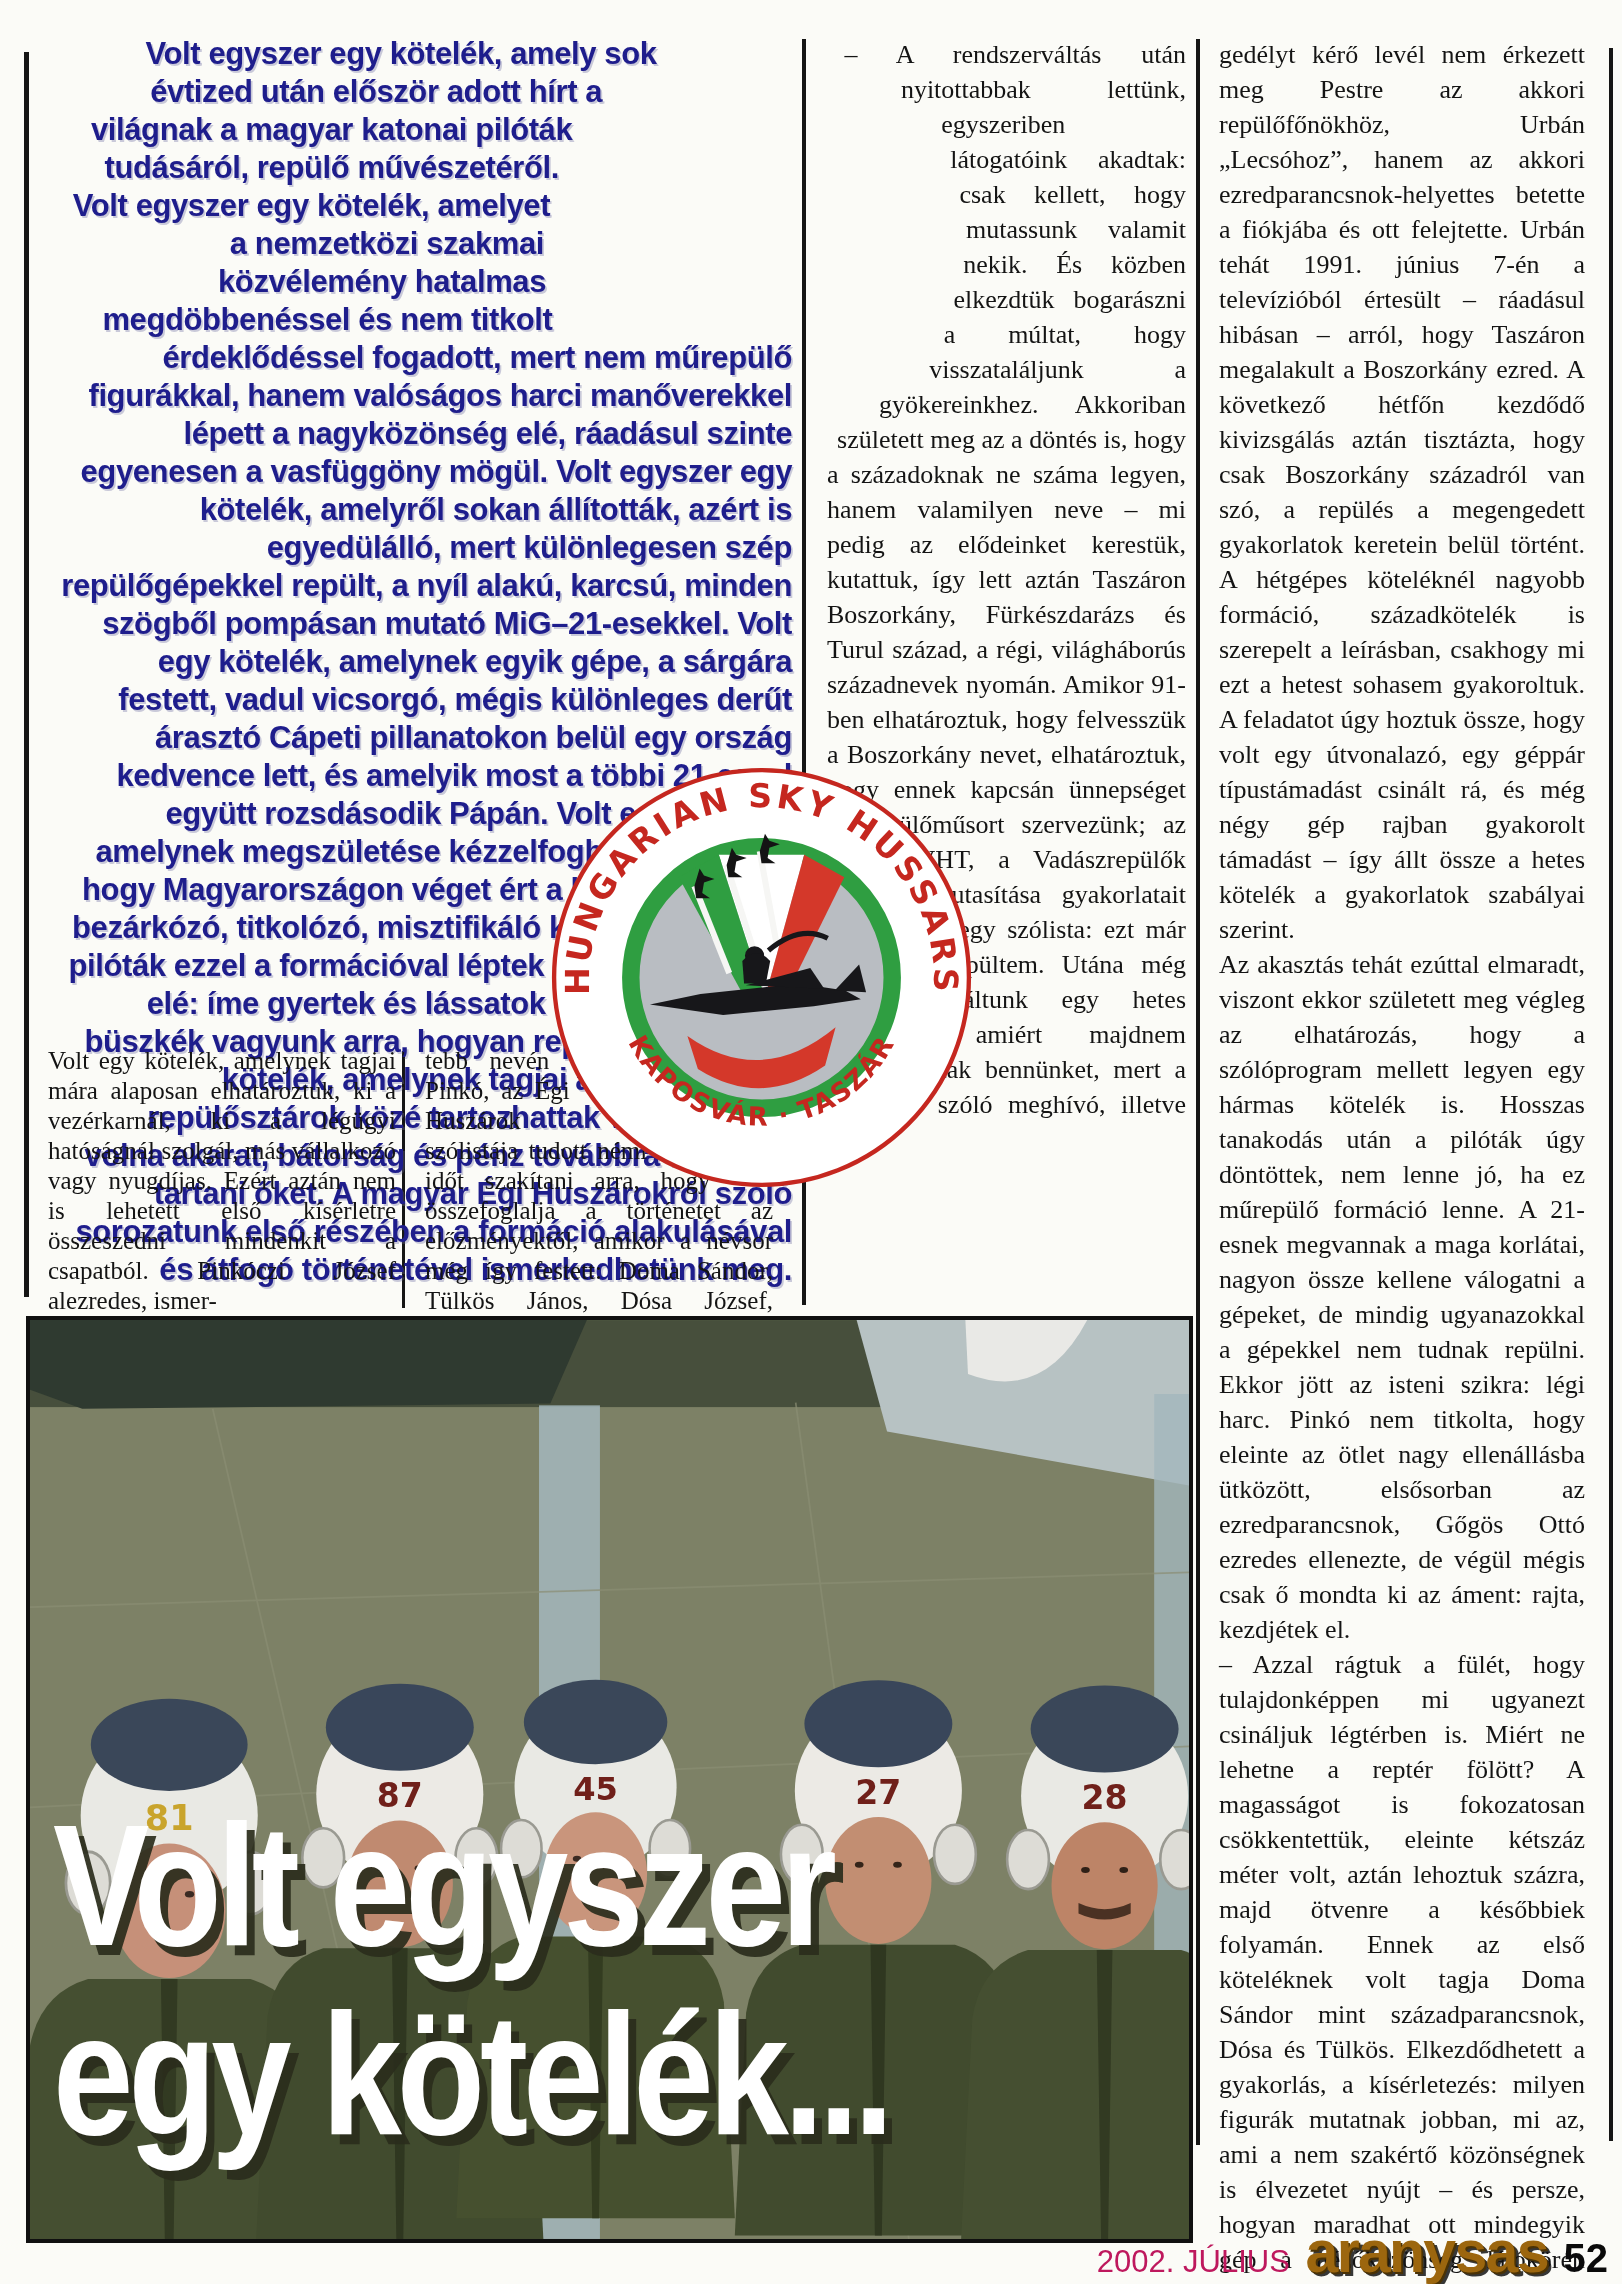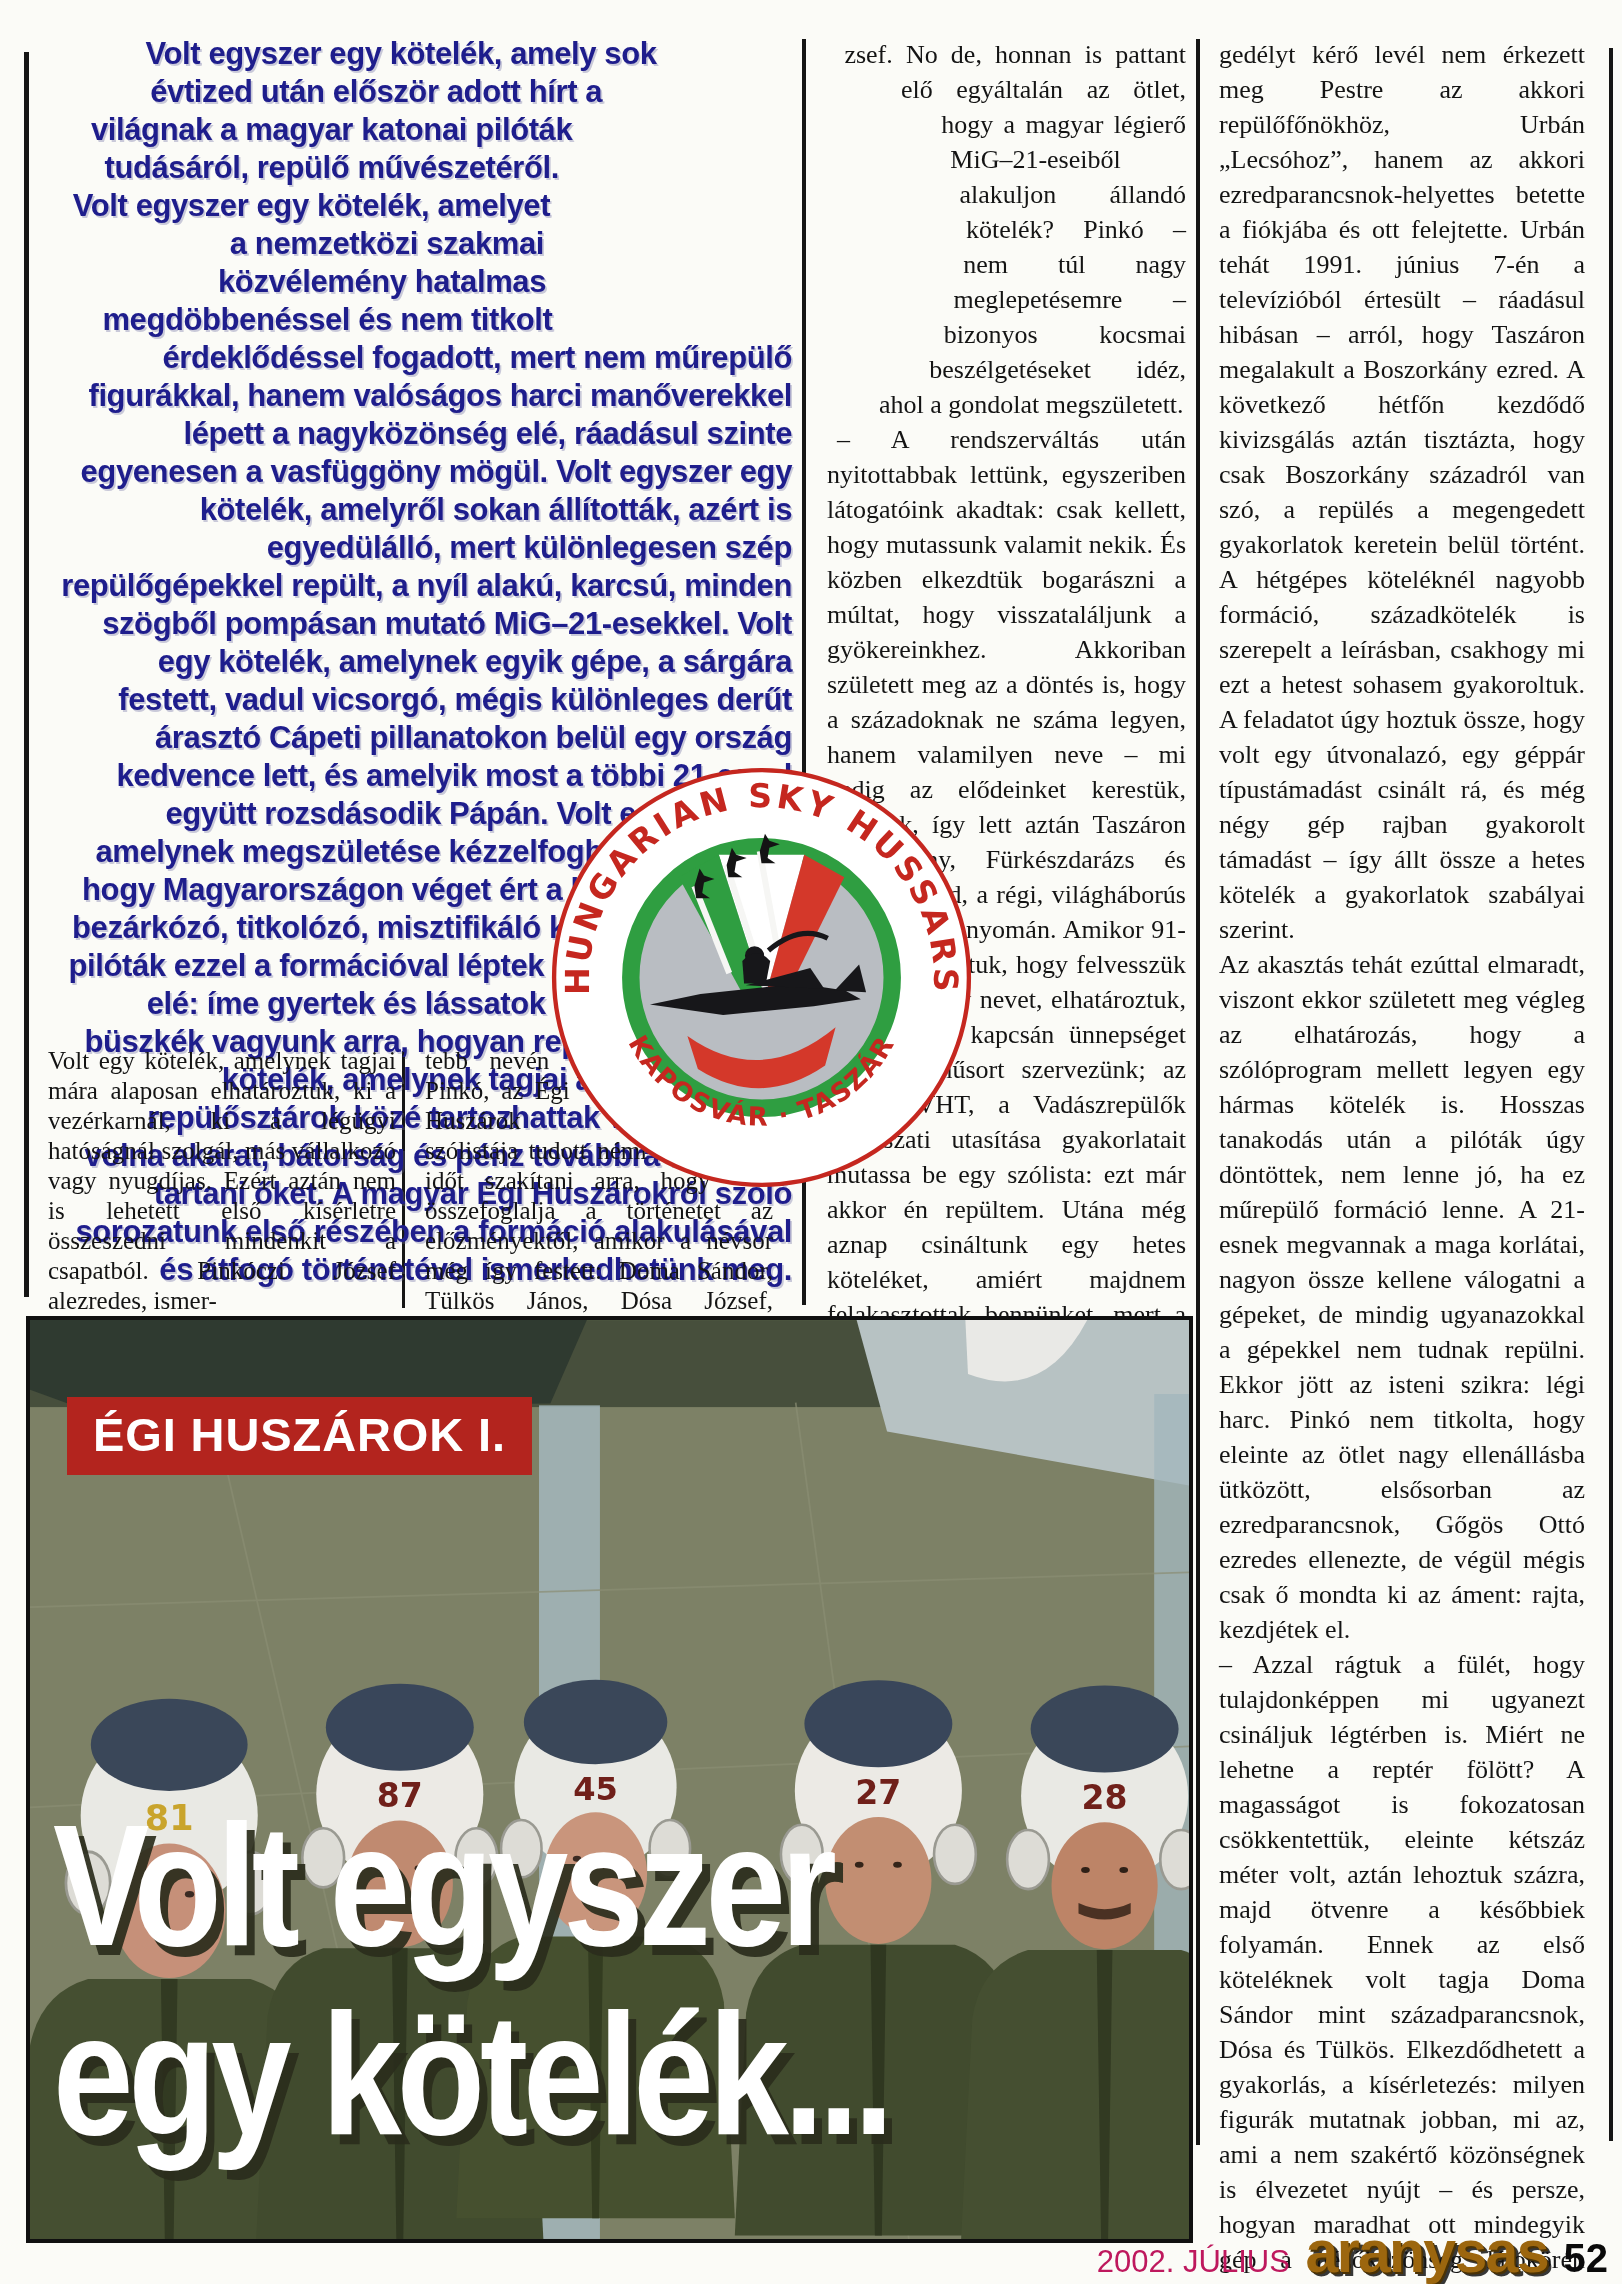--- a/index.html
+++ b/index.html
@@ -82,21 +82,20 @@
     <p>Volt egy kötelék, amelynek tagjai mára alaposan elhatároztuk, ki a vezérkarnál, ki a légügyi hatóságnál szolgál, más vállalkozó vagy nyugdíjas. Ezért aztán nem is lehetett első kísérletre összeszedni mindenkit a csapatból. Pinkóczi József alezredes, ismer-</p>
   </div>
 
   <div class="bodycol col2">
     <div class="col2-hole"></div>
     <p>tebb nevén Pinkó, az Égi Huszárok szólistája tudott némi időt szakítani arra, hogy összefoglalja a történetet az előzményektől, amikor a névsor még így festett: Doma Sándor, Tülkös János, Dósa József, Pinkóczi Jó-</p>
   </div>
 
   <div class="bodycol col3">
     <div class="col3-hole"></div>
-    <p>zsef. No de, honnan is pattant elő egyáltalán az ötlet, hogy a magyar légierő MiG–21-eseiből alakuljon állandó kötelék? Pinkó – nem túl nagy meglepetésemre – bizonyos kocsmai beszélgetéseket idéz, ahol a gondolat megszületett.</p>
     <p>– A rendszerváltás után nyitottabbak lettünk, egyszeriben látogatóink akadtak: csak kellett, hogy mutassunk valamit nekik. És közben elkezdtük bogarászni a múltat, hogy visszataláljunk a gyökereinkhez. Akkoriban született meg az a döntés is, hogy a századoknak ne száma legyen, hanem valamilyen neve – mi pedig az elődeinket kerestük, kutattuk, így lett aztán Taszáron Boszorkány, Fürkészdarázs és Turul század, a régi, világháborús századnevek nyomán. Amikor 91-ben elhatároztuk, hogy felvesszük a Boszorkány nevet, elhatároztuk, hogy ennek kapcsán ünnepséget és repülőműsort szervezünk; az akkori VHT, a Vadászrepülők harcászati utasítása gyakorlatait mutassa be egy szólista: ezt már akkor én repültem. Utána még aznap csináltunk egy hetes köteléket, amiért majdnem felakasztottak bennünket, mert a repülésre szóló meghívó, illetve en-</p>
   </div>
 
   <div class="bodycol col4">
     <p>gedélyt kérő levél nem érkezett meg Pestre az akkori repülőfőnökhöz, Urbán „Lecsóhoz”, hanem az akkori ezredparancsnok-helyettes betette a fiókjába és ott felejtette. Urbán tehát 1991. június 7-én a televízióból értesült – ráadásul hibásan – arról, hogy Taszáron megalakult a Boszorkány ezred. A következő hétfőn kezdődő kivizsgálás aztán tisztázta, hogy csak Boszorkány századról van szó, a repülés a megengedett gyakorlatok keretein belül történt. A hétgépes köteléknél nagyobb formáció, századkötelék is szerepelt a leírásban, csakhogy mi ezt a hetest sohasem gyakoroltuk. A feladatot úgy hoztuk össze, hogy volt egy útvonalazó, egy géppár típustámadást csinált rá, és még négy gép rajban gyakorolt támadást – így állt össze a hetes kötelék a gyakorlatok szabályai szerint.</p>
     <p>Az akasztás tehát ezúttal elmaradt, viszont ekkor született meg végleg az elhatározás, hogy a szólóprogram mellett legyen egy hármas kötelék is. Hosszas tanakodás után a pilóták úgy döntöttek, nem lenne jó, ha ez műrepülő formáció lenne. A 21-esnek megvannak a maga korlátai, nagyon össze kellene válogatni a gépeket, de mindig ugyanazokkal a gépekkel nem tudnak repülni. Ekkor jött az isteni szikra: légi harc. Pinkó nem titkolta, hogy eleinte az ötlet nagy ellenállásba ütközött, elsősorban az ezredparancsnok, Gőgös Ottó ezredes ellenezte, de végül mégis csak ő mondta ki az áment: rajta, kezdjétek el.</p>
     <p>– Azzal rágtuk a fülét, hogy tulajdonképpen mi ugyanezt csináljuk légtérben is. Miért ne lehetne a reptér fölött? A magasságot is fokozatosan csökkentettük, eleinte kétszáz méter volt, aztán lehoztuk százra, majd ötvenre a későbbiek folyamán. Ennek az első köteléknek volt tagja Doma Sándor mint századparancsnok, Dósa és Tülkös. Elkezdődhetett a gyakorlás, a kísérletezés: milyen figurák mutatnak jobban, mi az, ami a nem szakértő közönségnek is élvezetet nyújt – és persze, hogyan maradhat ott mindegyik gép a nézőközönség látókörén belül? Ez kristályosodott ki szép lassan, napról napra...</p>
 
   </div>
 
@@ -220,21 +219,20 @@
         <ellipse cx="-22" cy="630" rx="5" ry="3.5" fill="#2f2017"></ellipse>
           <ellipse cx="22" cy="630" rx="5" ry="3.5" fill="#2f2017"></ellipse>
         <path d="M-30 668 Q0 682 30 668 L30 680 Q0 694 -30 680 Z" fill="#4a3123"></path>
         <ellipse cx="-88" cy="618" rx="24" ry="34" fill="#dddcd6" stroke="#9a9a92" stroke-width="3"></ellipse>
         <ellipse cx="88" cy="618" rx="24" ry="34" fill="#dddcd6" stroke="#9a9a92" stroke-width="3"></ellipse>
         <ellipse cx="0" cy="468" rx="85" ry="50" fill="#3a4759"></ellipse>
         <text class="helmet-number" x="0" y="560" fill="#70201a">28</text>
       </g>
     </svg>
 
-    <div class="photo-label">ÉGI HUSZÁROK I.</div>
     <div class="headline hl1">Volt egyszer</div>
     <div class="headline hl2">egy kötelék...</div>
   </div>
 
   <div class="footer">
     <span class="footer-date">2002. JÚLIUS</span>
     <span class="footer-mag">aranysas</span>
     <span class="footer-page">52</span>
   </div>
 

